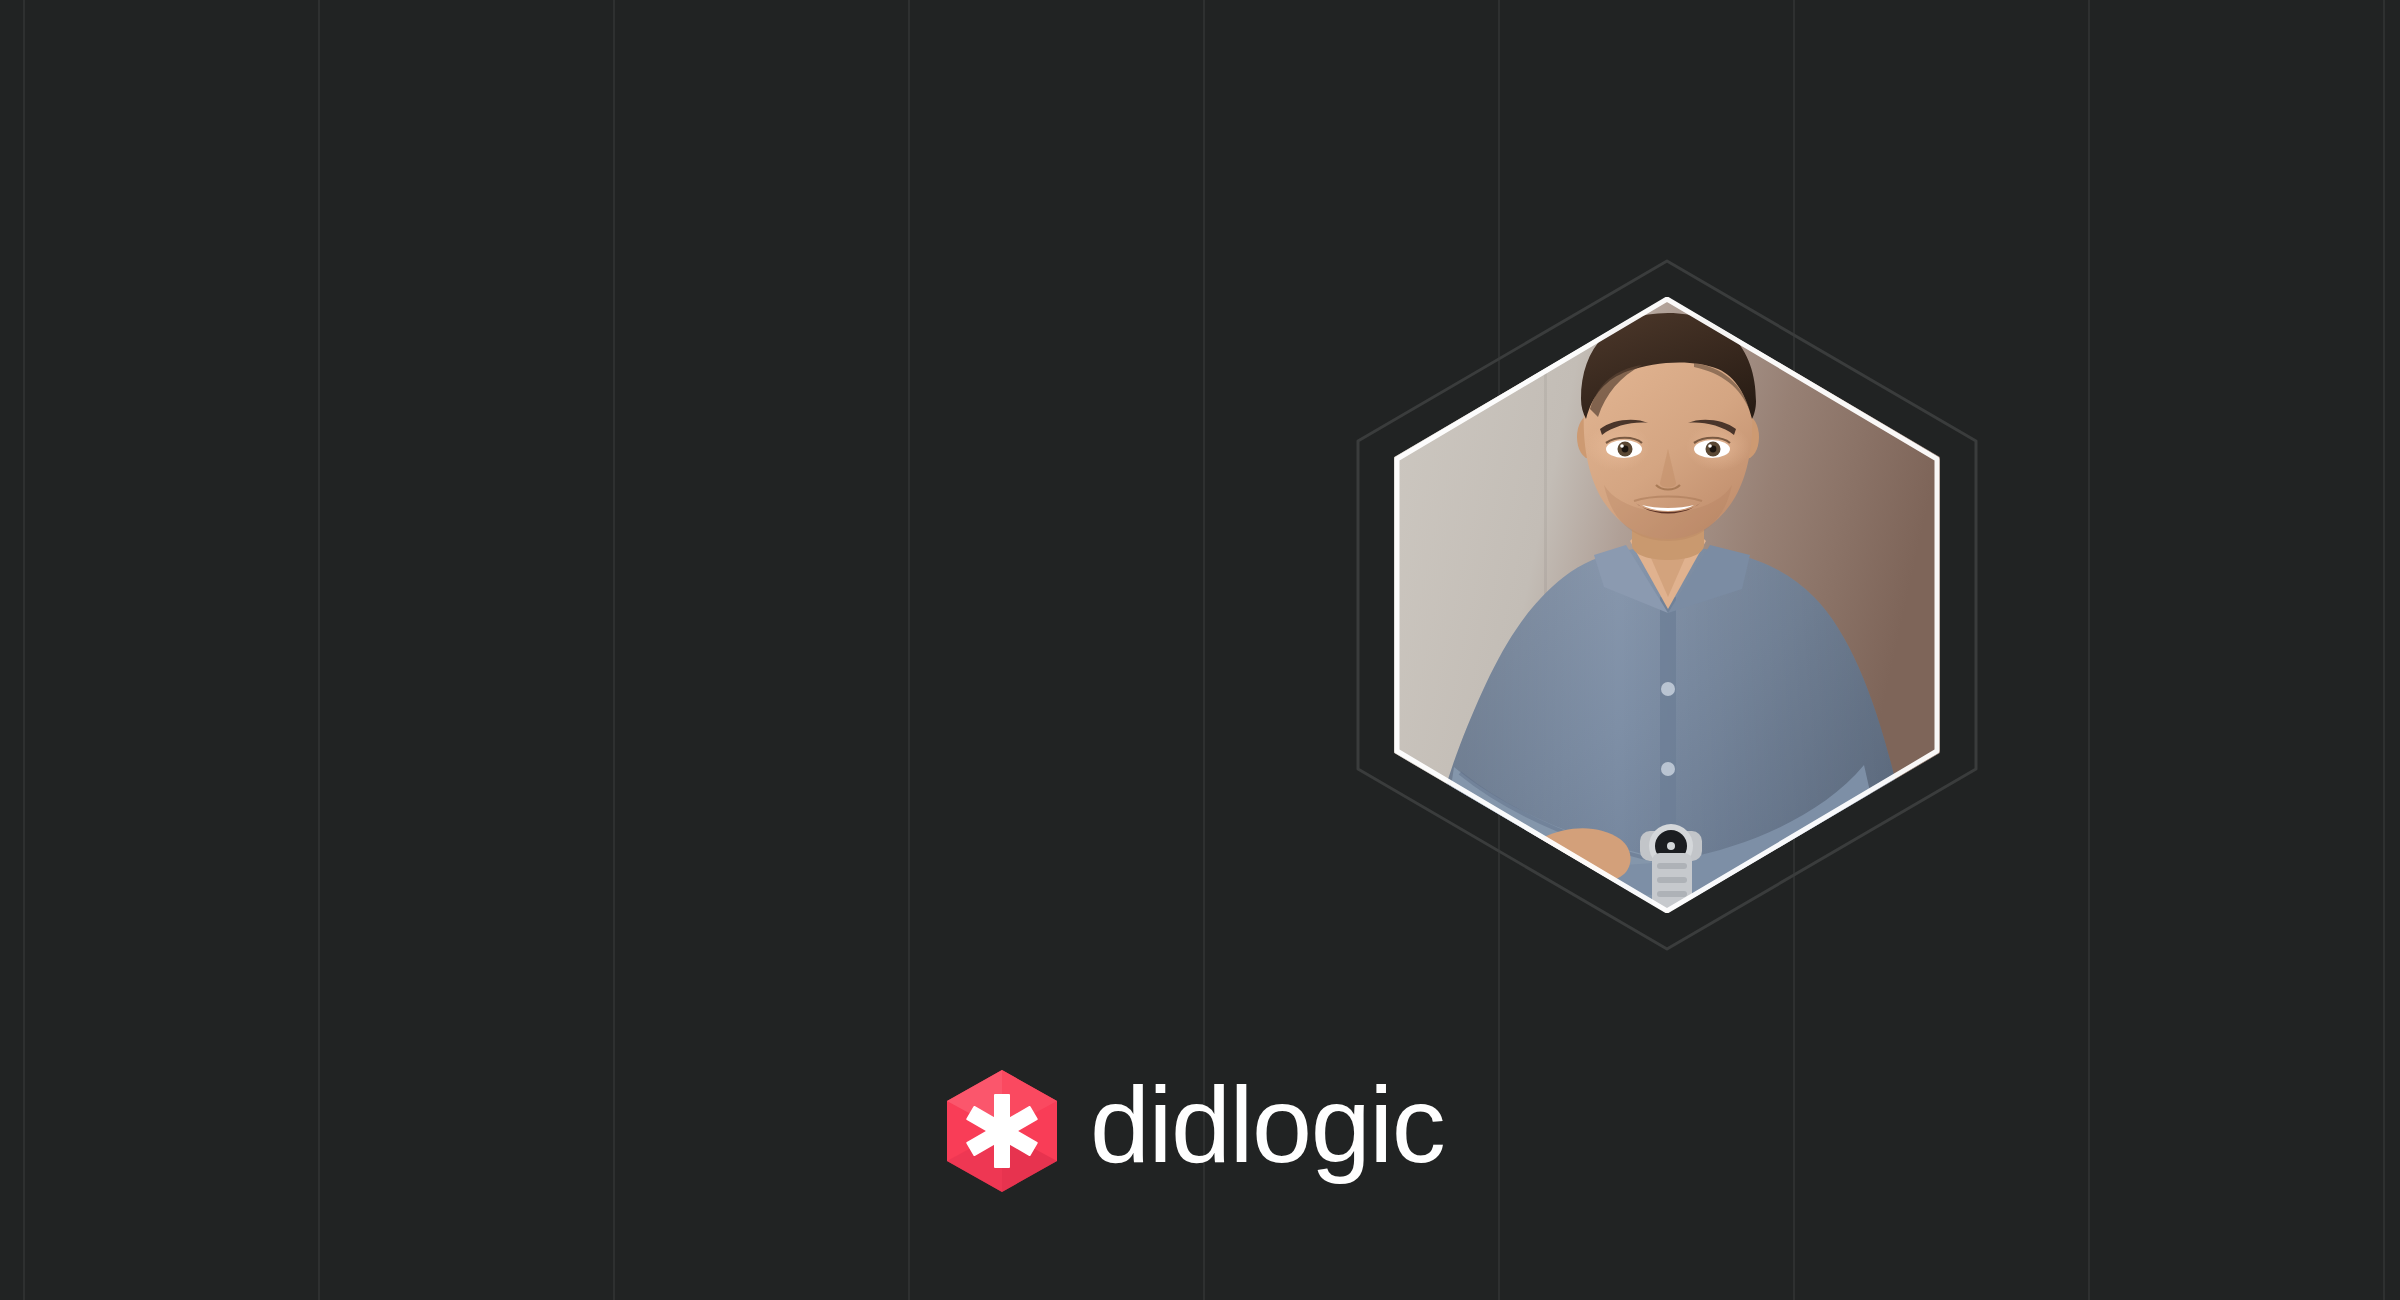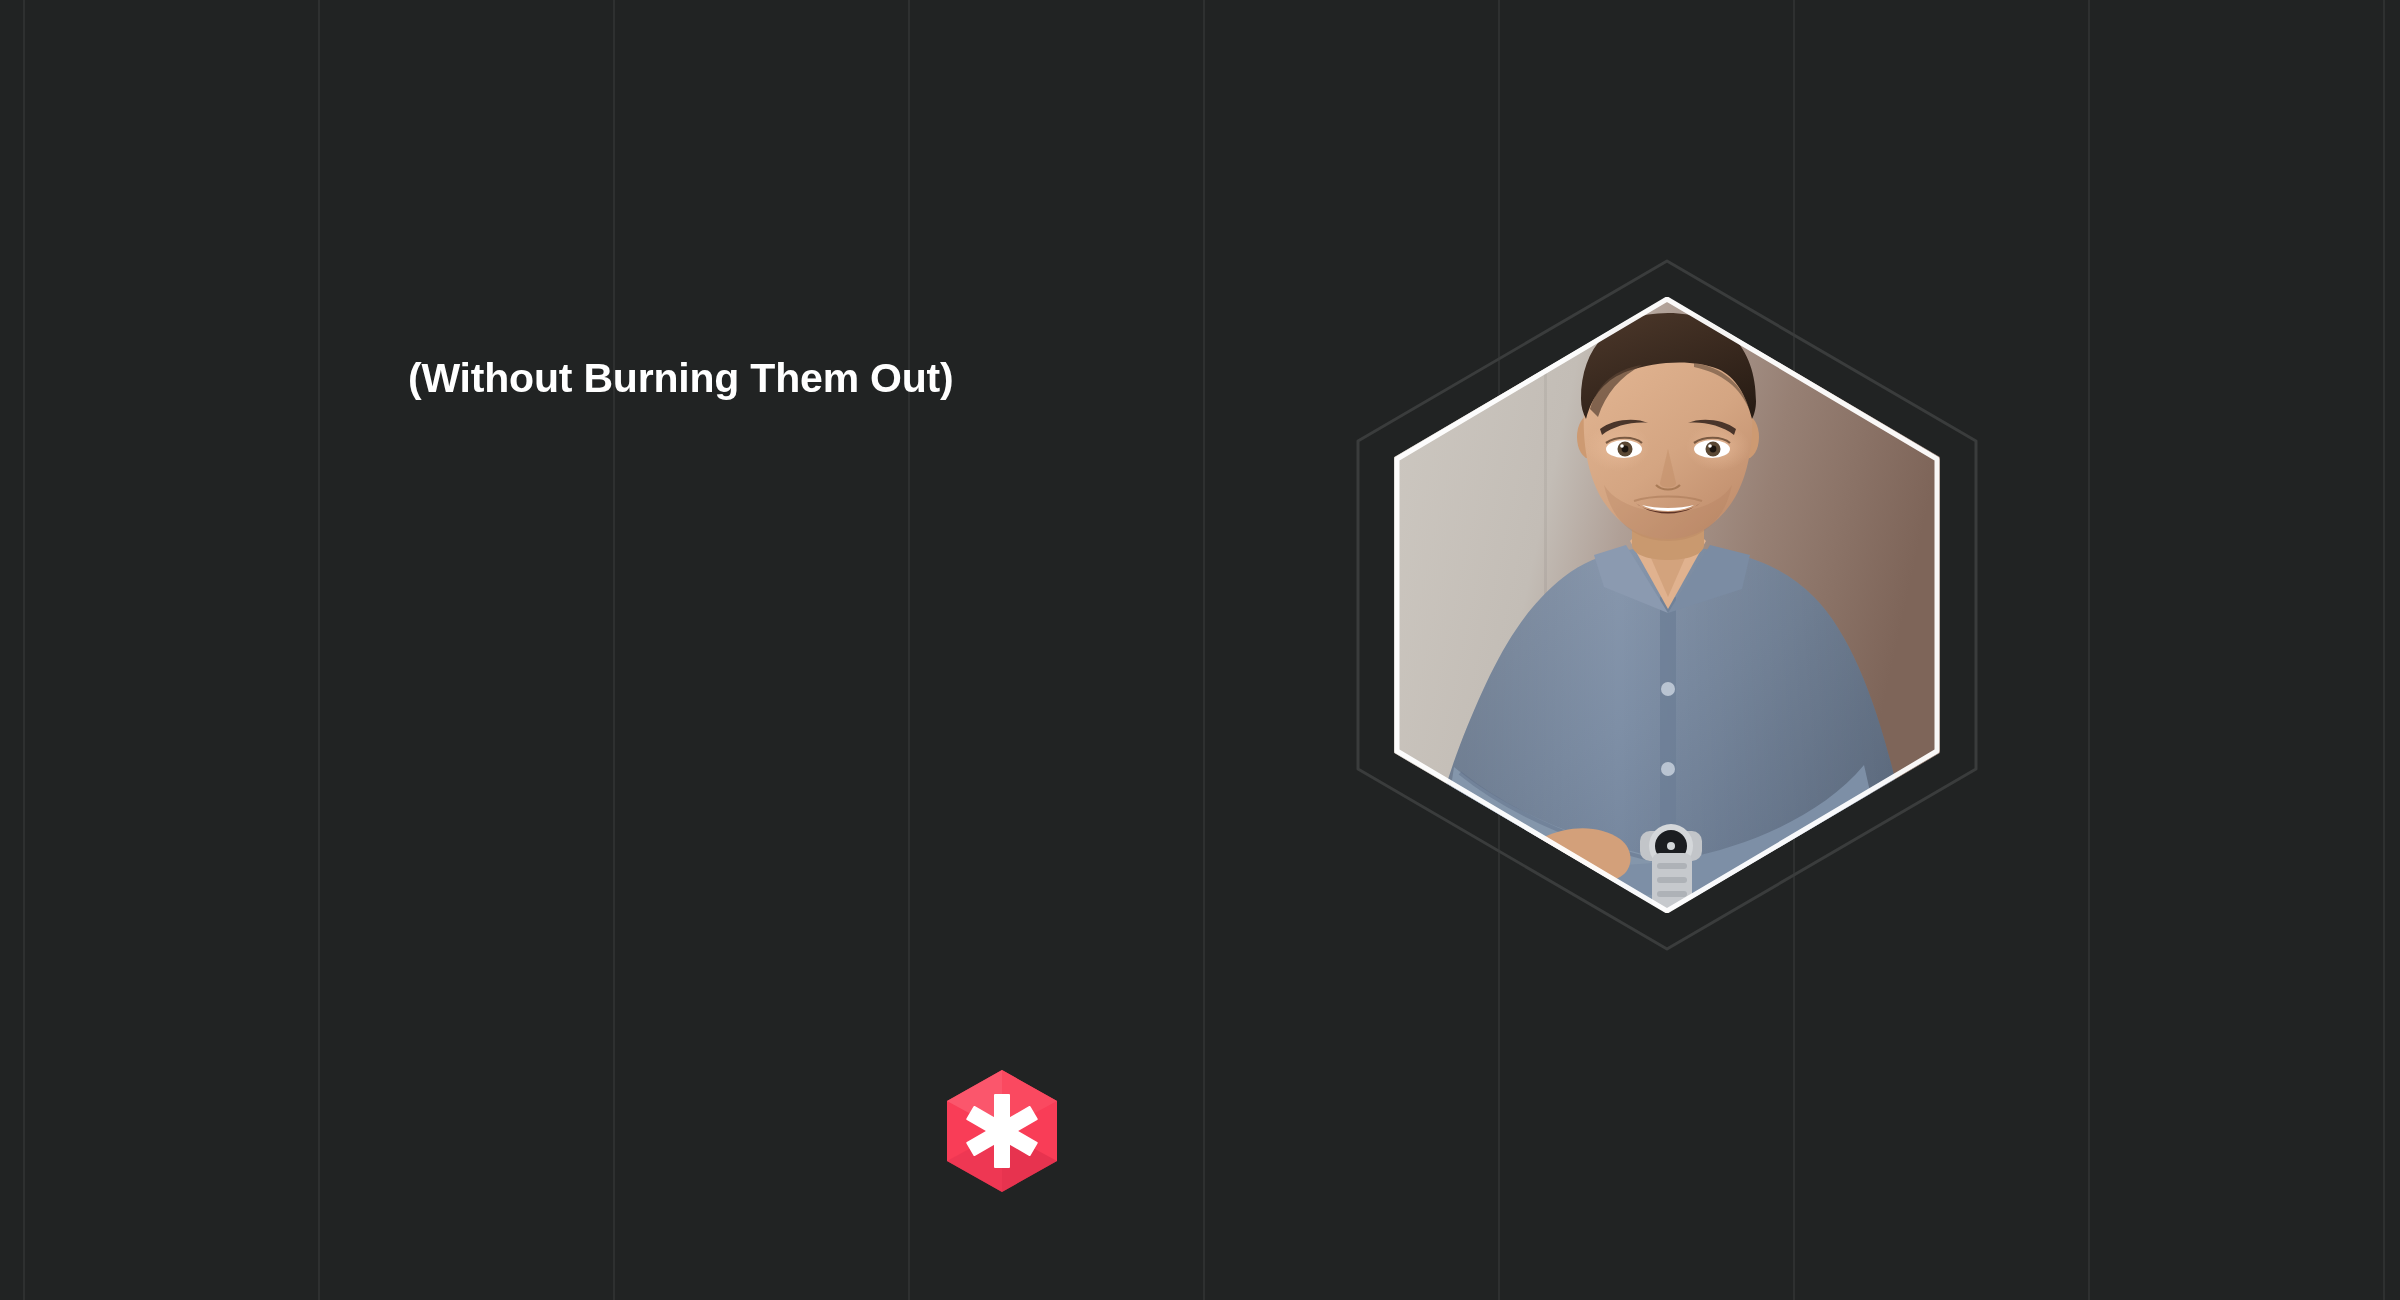--- a/index.html
+++ b/index.html
@@ -122,21 +122,20 @@
       <div class="gridline" style="left: 613px; background: rgb(46, 48, 48);"></div>
       <div class="gridline" style="left: 908px; background: rgb(46, 48, 48);"></div>
       <div class="gridline" style="left: 1203px; background: rgb(46, 48, 48);"></div>
       <div class="gridline" style="left: 1498px; background: rgb(46, 48, 48);"></div>
       <div class="gridline" style="left: 1793px; background: rgb(46, 48, 48);"></div>
       <div class="gridline" style="left: 2088px; background: rgb(46, 48, 48);"></div>
       <div class="gridline" style="left: 2383px; background: rgb(46, 48, 48);"></div>
     </div>
 
   <div id="headline-block">
-    <p id="subtitle" style="color: rgb(255, 255, 255);">(Without Burning Them Out)</p>
   </div>
 
   <div id="portrait-wrap">
 
     <svg id="portrait-outline" viewBox="0 0 630 700">
       <polygon points="315,6 624,186 624,514 315,694 6,514 6,186" fill="none" stroke="#3a3c3c" stroke-width="3" stroke-linejoin="round"></polygon>
     </svg>
 
     <div id="portrait-hex">
       <svg id="portrait-svg" viewBox="0 0 546 616" preserveAspectRatio="xMidYMid slice">
@@ -303,15 +302,16 @@
 
       <polygon points="3,93 58,63 58,124" fill="#e63351" opacity="0.55"></polygon>
       <polygon points="113,93 58,63 58,124" fill="#d92c48" opacity="0.55"></polygon>
 
       <g fill="#ffffff">
         <rect x="50" y="26" width="16" height="74" rx="1"></rect>
         <rect x="50" y="26" width="16" height="74" rx="1" transform="rotate(60 58 63)"></rect>
         <rect x="50" y="26" width="16" height="74" rx="1" transform="rotate(120 58 63)"></rect>
       </g>
     </svg>
+    <div id="brand-word" style="color: rgb(255, 255, 255);">didlogic</div>
   </div>
 
 </div>
 
 </body></html>

